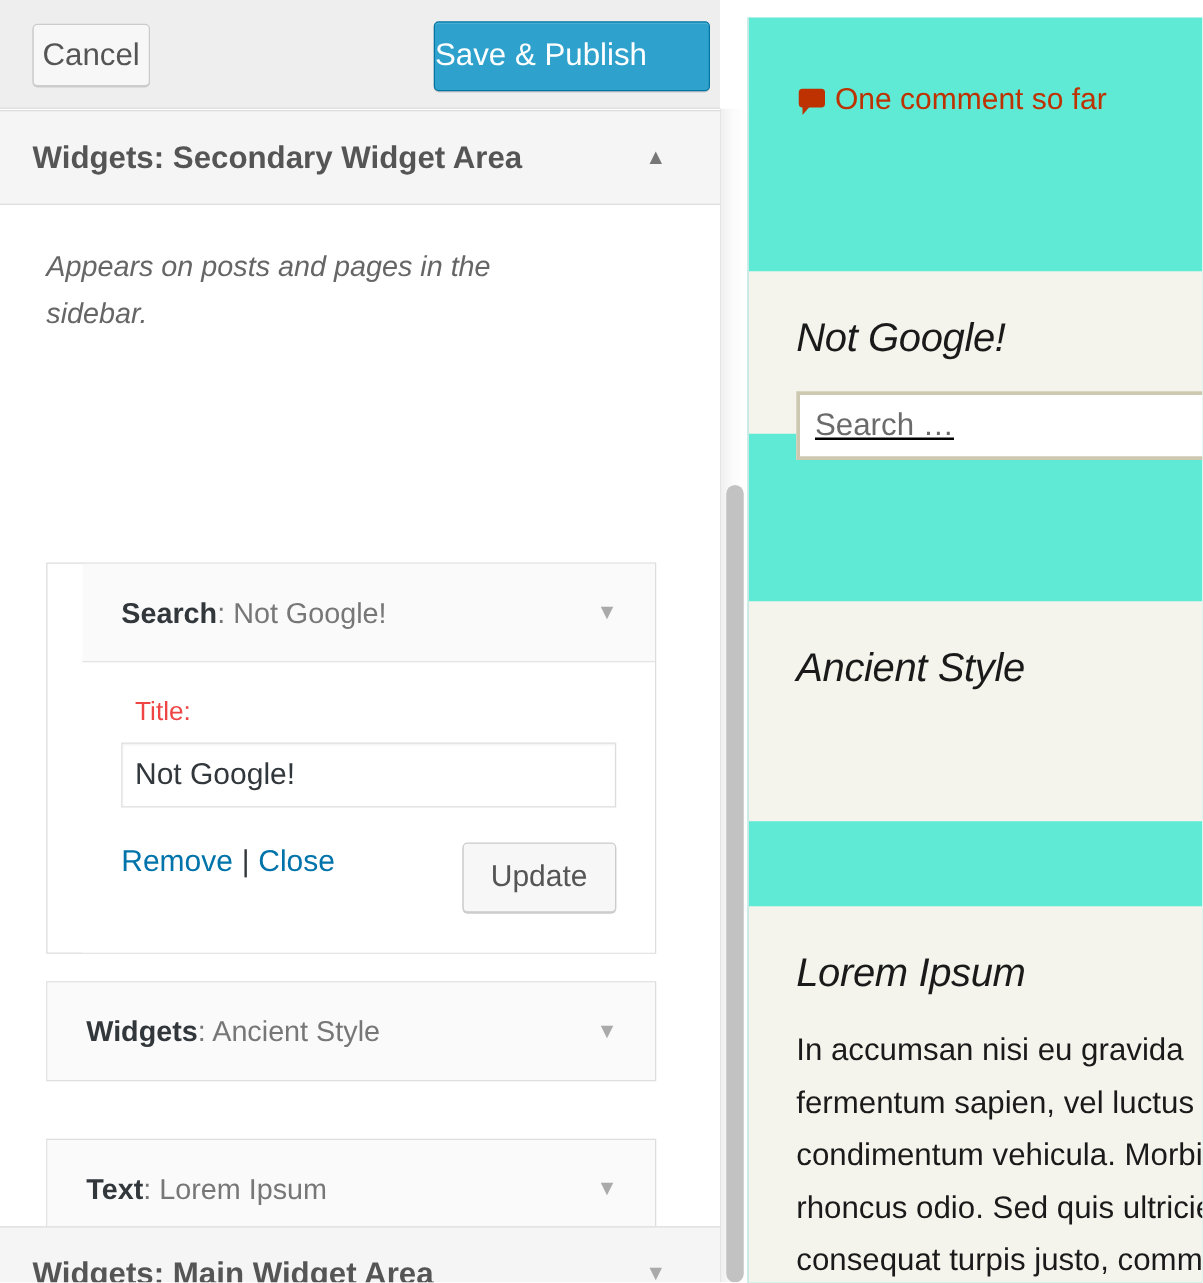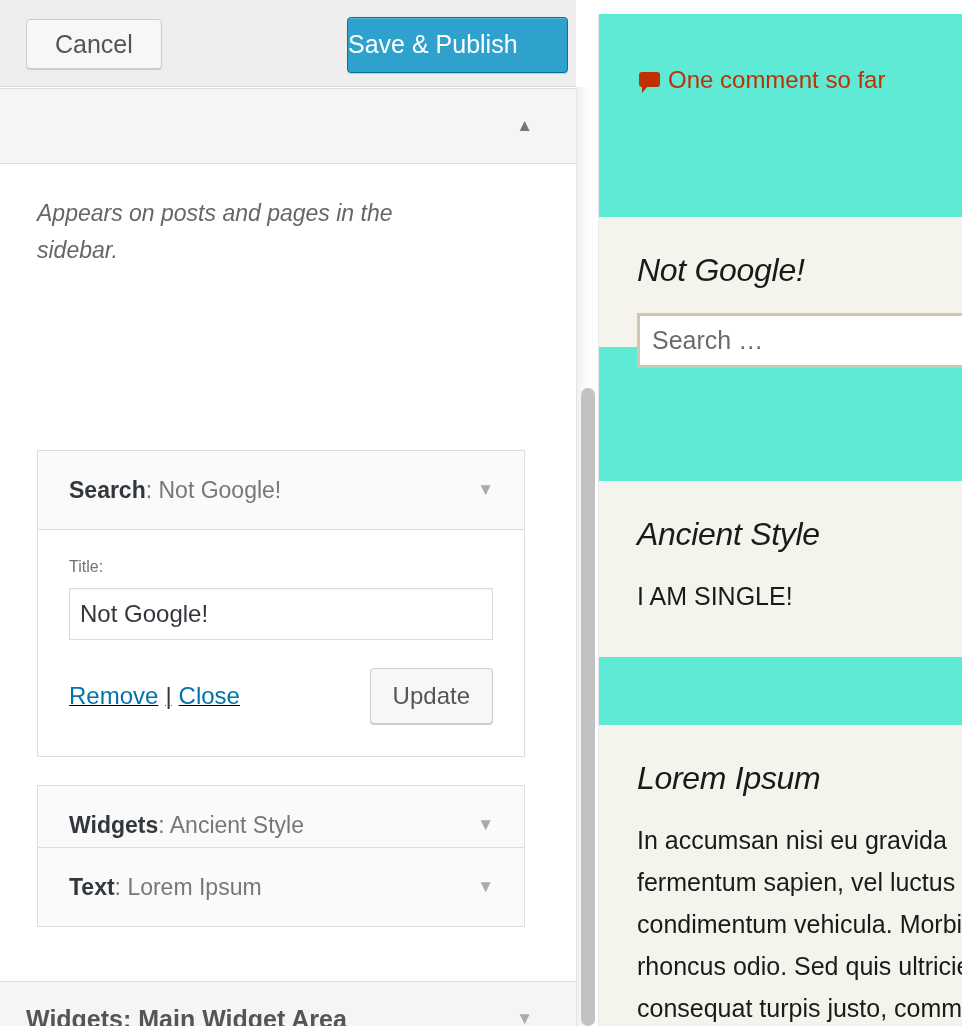--- a/index.html
+++ b/index.html
@@ -40,21 +40,21 @@
     background: #eeeeee;
     border-bottom: 1px solid #dddddd;
     box-sizing: border-box;
   }
 
   .btn-cancel {
     position: absolute;
     left: 26px;
     top: 19px;
     height: 50px;
-    padding: 0 28px;
+    padding: 0 7px;
     background: #f7f7f7;
     border: 1px solid #cccccc;
     border-radius: 4px;
     color: #555555;
     font-size: 25px;
     font-family: "Liberation Sans", sans-serif;
     line-height: 48px;
     cursor: pointer;
     box-shadow: 0 1px 0 #cccccc;
   }
@@ -175,23 +175,23 @@
 
   .widget.expanded { background: #ffffff; }
   .widget.expanded .widget-top { border-bottom: 1px solid #dddddd; }
 
   .widget-content {
     background: #ffffff;
     padding: 28px 31px 26px 31px;
     position: relative;
   }
   .wc-label {
-    font-size: 16px;
-    color: #737373;
-    margin: 0 0 12px 0;
+    font-size: 21px;
+    color: #ef4444;
+    margin: 0 0 12px 11px;
     display: block;
   }
   .wc-input {
     display: block;
     width: 100%;
     box-sizing: border-box;
     height: 52px;
     padding: 0 10px;
     font-size: 24px;
     font-family: "Liberation Sans", sans-serif;
@@ -214,45 +214,44 @@
     cursor: pointer;
   }
   .wc-sep {
     font-size: 24px;
     color: #32373c;
     margin: 0 7px;
   }
   .wc-actions-left {
     position: absolute;
     left: 0;
-    top: 14px;
-    text-decoration: underline;
+    top: 2px;
   }
   .btn-update {
     position: absolute;
     right: 0;
     top: 0;
     height: 56px;
     padding: 0 22px;
     background: #f7f7f7;
     border: 1px solid #cccccc;
     border-radius: 4px;
     color: #555555;
     font-size: 24px;
     font-family: "Liberation Sans", sans-serif;
     line-height: 54px;
     cursor: pointer;
     box-shadow: 0 1px 0 #cccccc;
     margin-left: 16px;
   }
 
   
-  #widget-search { top: 285px; }
+  #widget-search { top: 285px; padding-left: 28px; }
   #widget-single { top: 620px; }
-  #widget-text   { top: 682px; text-align: right; }
+  #widget-text   { top: 746px; text-align: right; }
 
   
   .widget-footer {
     position: absolute;
     left: 0;
     top: 836px;
     width: 576px;
     height: 106px;
     box-sizing: border-box;
   }
@@ -386,20 +385,21 @@
     margin: 0;
     font-size: 32px;
     font-style: italic;
     font-weight: normal;
     color: #1a1a1a;
     line-height: 1.2;
     letter-spacing: -0.3px;
   }
   .pv-search-wrap {
     margin-top: 24px;
+    text-decoration: underline;
   }
   .pv-search-input {
     display: block;
     width: 340px;
     height: 55px;
     box-sizing: border-box;
     border: 3px solid #ccc9b0;
     background: #ffffff;
     padding: 0 12px;
     font-size: 25px;
@@ -427,20 +427,21 @@
 <div class="app">
 
   <div class="customizer">
 
     <div class="cust-header">
       <button class="btn-cancel">Cancel</button>
       <div class="btn-publish">Save &amp; Publish</div>
     </div>
 
     <div class="section-bar" id="section-secondary">
+      <span class="sb-title">Widgets: Secondary Widget Area</span>
       <span class="sb-arrow">▲</span>
     </div>
 
     <div class="section-body">
 
       <div class="section-desc">Appears on posts and pages in the sidebar.</div>
 
       <div class="widget expanded" id="widget-search">
         <div class="widget-top">
           <span class="wt-label"><b>Search</b><span>: </span><span>Not Google!</span></span>
@@ -499,21 +500,20 @@
 
     <div class="pv-widget" id="pv-widget-search">
       <h3 class="pv-title">Not Google!</h3>
       <div class="pv-search-wrap">
         <input class="pv-search-input" type="text" placeholder="Search …" style="">
       </div>
     </div>
 
     <div class="pv-widget" id="pv-widget-single">
       <h3 class="pv-title">Ancient Style</h3>
-      <p class="pv-body">I AM SINGLE!</p>
     </div>
 
     <div class="pv-widget" id="pv-widget-text">
       <h3 class="pv-title">Lorem Ipsum</h3>
       <p class="pv-body">In accumsan nisi eu gravida fermentum sapien, vel luctus condimentum vehicula. Morbi rhoncus odio. Sed quis ultricies consequat turpis justo, commodo</p>
     </div>
 
   </div>
 
 </div>

